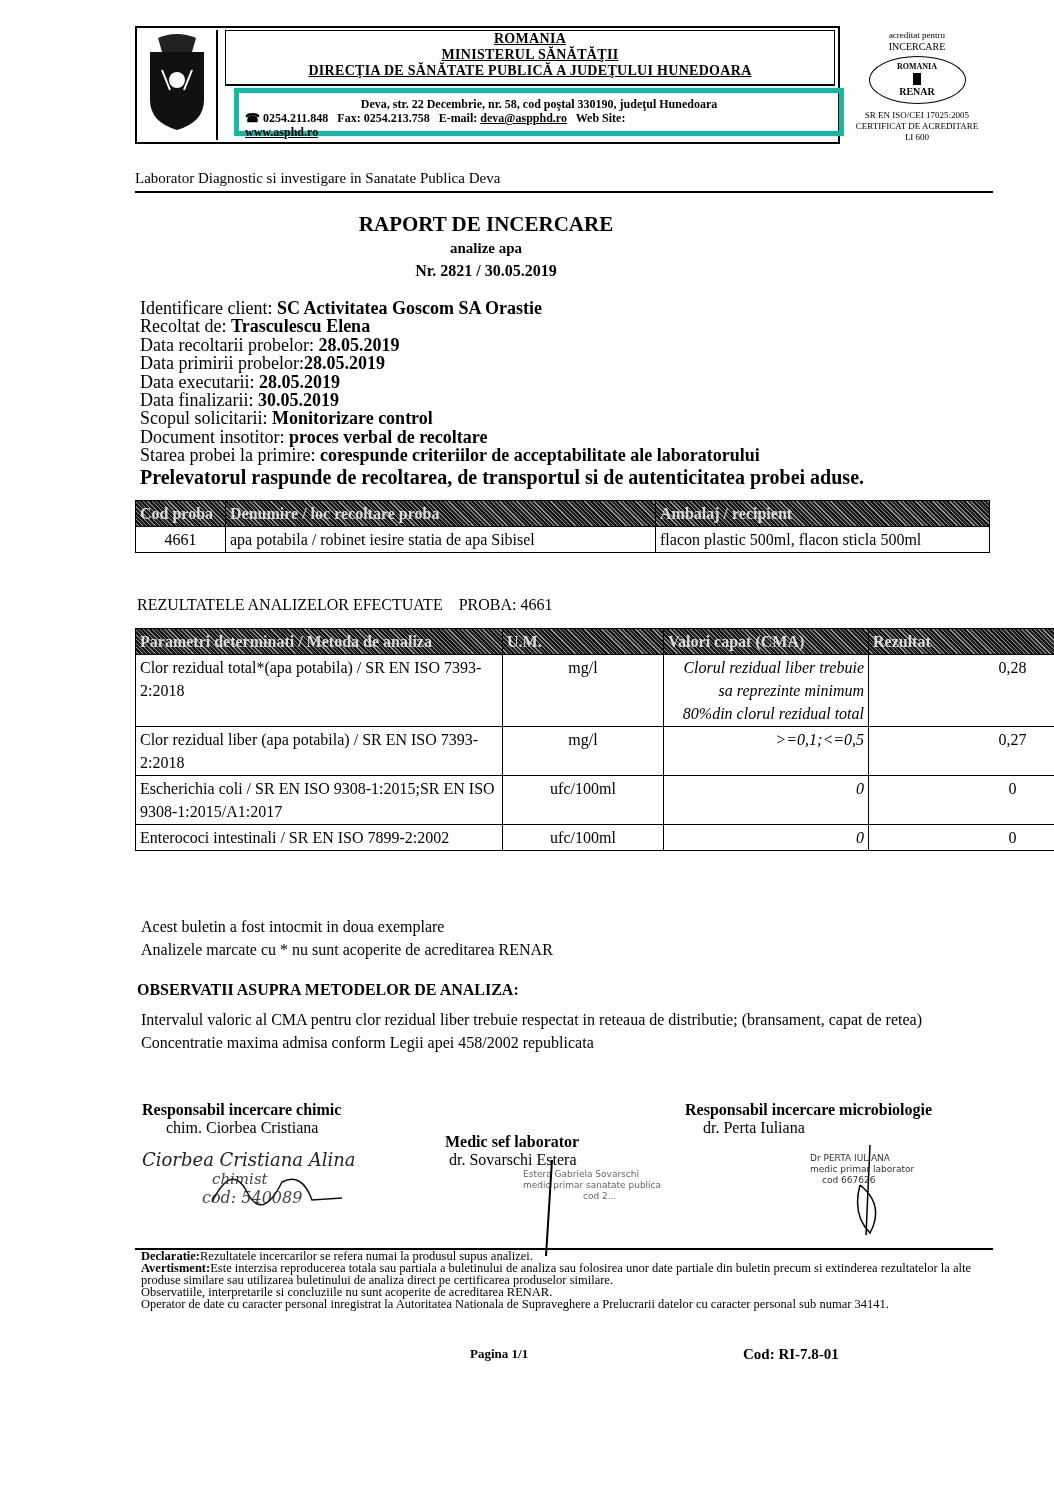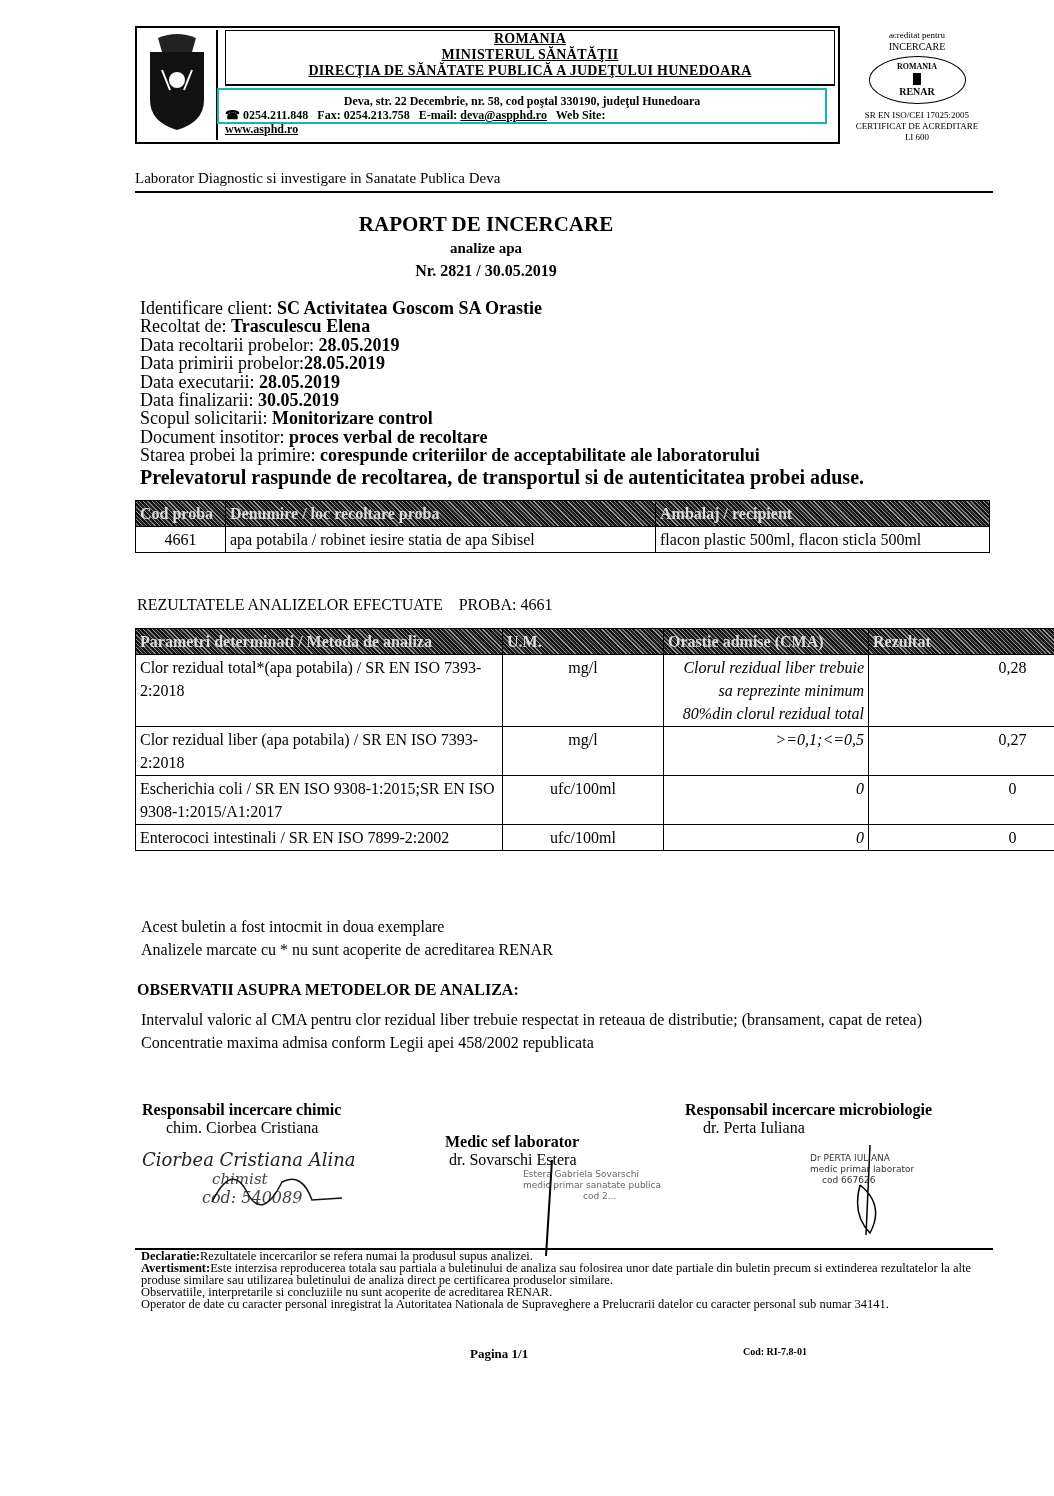--- a/index.html
+++ b/index.html
@@ -3,21 +3,21 @@
 <meta charset="utf-8">
 <style>
   html, body { margin:0; padding:0; background:#fff; }
   body { width:1054px; height:1496px; position:relative; font-family:"Liberation Serif", serif; color:#000; overflow:hidden; }
   .abs { position:absolute; }
   
   #hdr-box { left:135px; top:26px; width:705px; height:118px; border:2px solid #000; box-sizing:border-box; }
   #crest-cell { left:140px; top:30px; width:78px; height:110px; border-right:2px solid #000; box-sizing:border-box; }
   #title-cell { left:225px; top:30px; width:610px; height:56px; border:1px solid #000; border-bottom:2px solid #000; box-sizing:border-box; text-align:center; }
   #title-cell div { font-weight:bold; font-size:14px; line-height:16px; letter-spacing:.3px; text-decoration:underline; }
-  #addr-cell { left:217px; top:88px; width:610px; height:36px; border:2px solid #14b8a6; box-sizing:border-box; font-size:12px; font-weight:bold; line-height:14px; padding:4px 6px; }
+  #addr-cell { left:234px; top:88px; width:610px; height:48px; border:5px solid #14b8a6; box-sizing:border-box; font-size:12px; font-weight:bold; line-height:14px; padding:4px 6px; }
   #addr-cell .center { text-align:center; }
   #renar { left:842px; top:30px; width:150px; text-align:center; font-size:9px; line-height:11px; }
   #renar .oval { width:95px; height:46px; border:1px solid #000; border-radius:50%; margin:4px auto 6px; position:relative; font-weight:bold; font-size:10px; }
   #lab-line { left:135px; top:170px; font-size:15px; }
   #rule1 { left:135px; top:191px; width:858px; height:2px; background:#000; }
   .center-block { left:0; width:972px; text-align:center; font-weight:bold; }
   #info { left:140px; top:299px; font-size:18px; line-height:18.4px; }
   #info b { font-weight:bold; }
   table { border-collapse:collapse; }
   .hdr-band { background: repeating-linear-gradient(45deg,#222 0 2px,#777 2px 3px,#111 3px 5px,#999 5px 6px); color:#ddd; font-size:13px; font-weight:bold; height:18px; }
@@ -32,21 +32,21 @@
   #notes { left:141px; top:915px; font-size:16px; line-height:23px; }
   #obs-title { left:137px; top:981px; font-weight:bold; font-size:16px; }
   #obs { left:141px; top:1008px; width:850px; font-size:16px; line-height:23px; text-align:justify; }
   .sig-title { font-weight:bold; font-size:16px; line-height:19px; }
   .sig-name { font-size:16px; line-height:18px; }
   .script { font-family:"DejaVu Serif", serif; font-style:italic; font-size:18px; color:#222; }
   #rule2 { left:135px; top:1248px; width:858px; height:2px; background:#000; }
   #footer { left:141px; top:1250px; width:860px; font-size:12.5px; line-height:12px; }
   #footer b { font-weight:bold; }
   #page-num { left:470px; top:1346px; font-weight:bold; font-size:13px; }
-  #code { left:743px; top:1346px; font-weight:bold; font-size:10px; }
+  #code { left:743px; top:1346px; font-weight:bold; font-size:15px; }
   .stamp { font-family:"DejaVu Sans", sans-serif; font-size:9px; color:#666; line-height:11px; }
 </style>
 </head>
 <body>
 
 <div id="hdr-box" class="abs"></div>
 <div id="crest-cell" class="abs">
   <svg width="74" height="106" viewBox="0 0 74 106">
     <path d="M10 22 L64 22 L64 70 Q64 92 37 100 Q10 92 10 70 Z" fill="#111"></path>
     <path d="M18 8 Q37 0 56 8 L52 22 L22 22 Z" fill="#222"></path>
@@ -131,21 +131,21 @@
   <colgroup>
       <col style="width:367px">
       <col style="width:161px">
       <col style="width:205px">
       <col>
     </colgroup>
   <tbody>
       <tr class="hdr-band">
     <td>Parametri determinati / Metoda de analiza</td>
     <td>U.M.</td>
-    <td>Orastie admise (CMA)</td>
+    <td>Valori capat (CMA)</td>
     <td>Rezultat</td>
   </tr>
   </tbody>
     <tbody id="res-body">
       <tr>
         <td>Clor rezidual total*(apa potabila) / SR EN ISO 7393-2:2018</td>
         <td class="um">mg/l</td>
         <td class="cma">Clorul rezidual liber trebuie sa reprezinte minimum 80%din clorul rezidual total</td>
         <td class="val">0,28</td>
       </tr>

